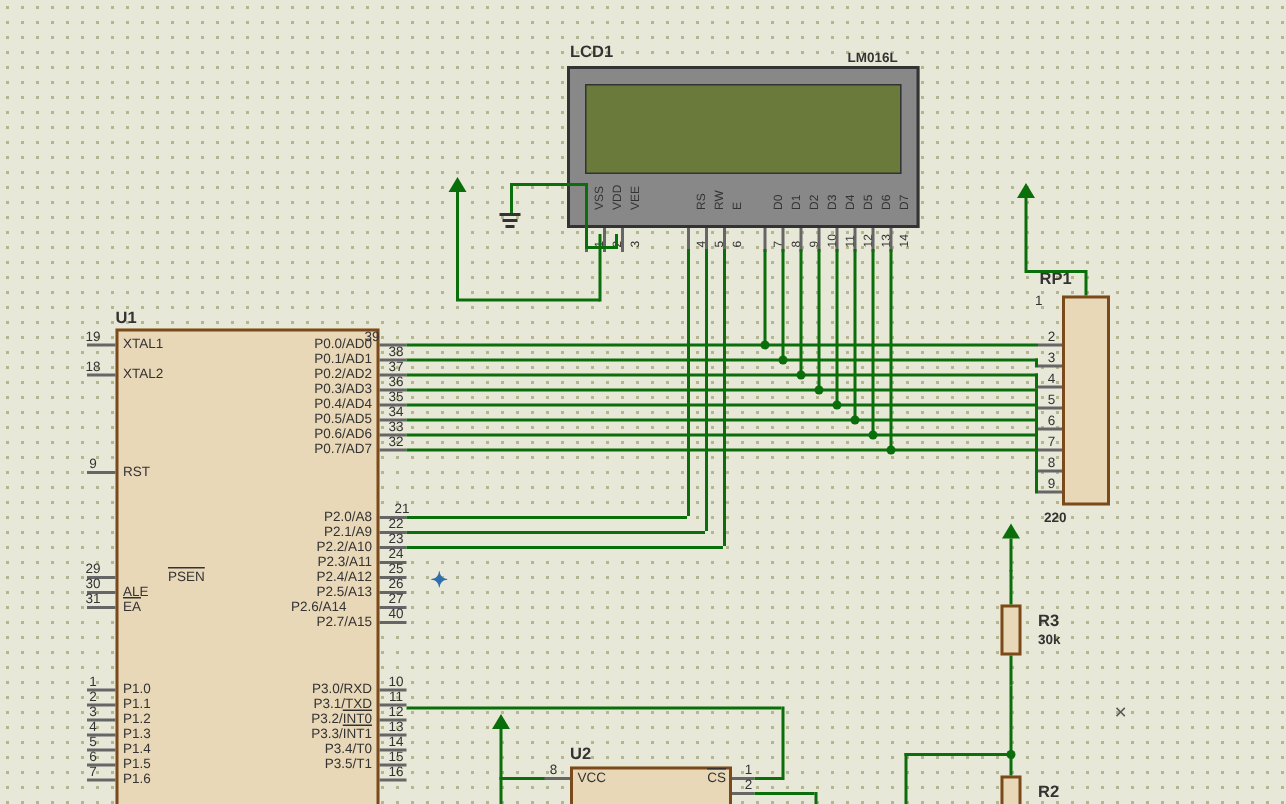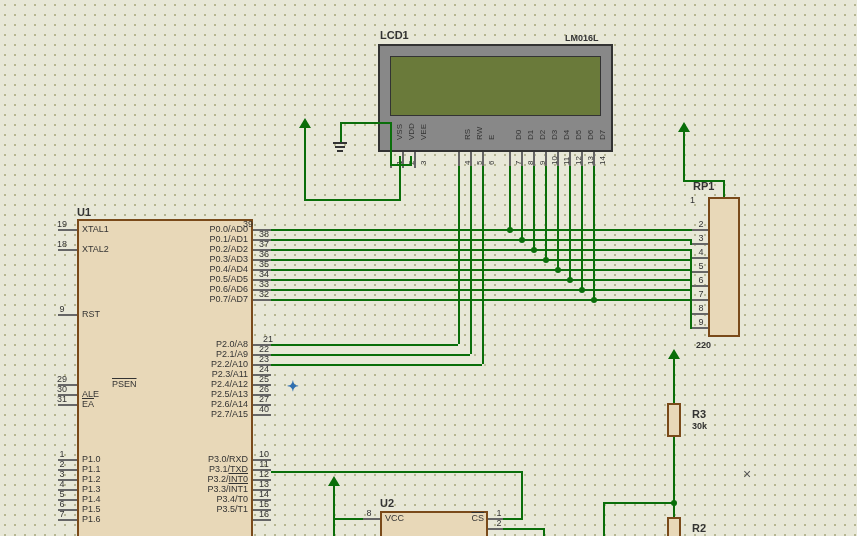--- a/index.html
+++ b/index.html
@@ -196,21 +196,21 @@
       <div class="pin-num" style="left:255px; top:364px; width:18px;">24</div>
       <div class="pin-label-r" style="left:150px; top:369px; width:98px;">P2.3/A11</div>
       <div class="stub-h" style="left:253px; top:384px; width:18px;"></div>
       <div class="pin-num" style="left:255px; top:374px; width:18px;">25</div>
       <div class="pin-label-r" style="left:150px; top:379px; width:98px;">P2.4/A12</div>
       <div class="stub-h" style="left:253px; top:394px; width:18px;"></div>
       <div class="pin-num" style="left:255px; top:384px; width:18px;">26</div>
       <div class="pin-label-r" style="left:150px; top:389px; width:98px;">P2.5/A13</div>
       <div class="stub-h" style="left:253px; top:404px; width:18px;"></div>
       <div class="pin-num" style="left:255px; top:394px; width:18px;">27</div>
-      <div class="pin-label-r" style="left:150px; top:399px; width:98px;">P2.6/A14</div>
+      <div class="pin-label-r" style="left:133px; top:399px; width:98px;">P2.6/A14</div>
       <div class="stub-h" style="left:253px; top:414px; width:18px;"></div>
       <div class="pin-num" style="left:255px; top:404px; width:18px;">40</div>
       <div class="pin-label-r" style="left:150px; top:409px; width:98px;">P2.7/A15</div>
       <div class="stub-h" style="left:253px; top:459px; width:18px;"></div>
       <div class="pin-num" style="left:255px; top:449px; width:18px;">10</div>
       <div class="pin-label-r" style="left:150px; top:454px; width:98px;">P3.0/RXD</div>
       <div class="stub-h" style="left:253px; top:469px; width:18px;"></div>
       <div class="pin-num" style="left:255px; top:459px; width:18px;">11</div>
       <div class="pin-label-r" style="left:150px; top:464px; width:98px;">P3.1/TXD</div>
       <div class="stub-h" style="left:253px; top:479px; width:18px;"></div>

